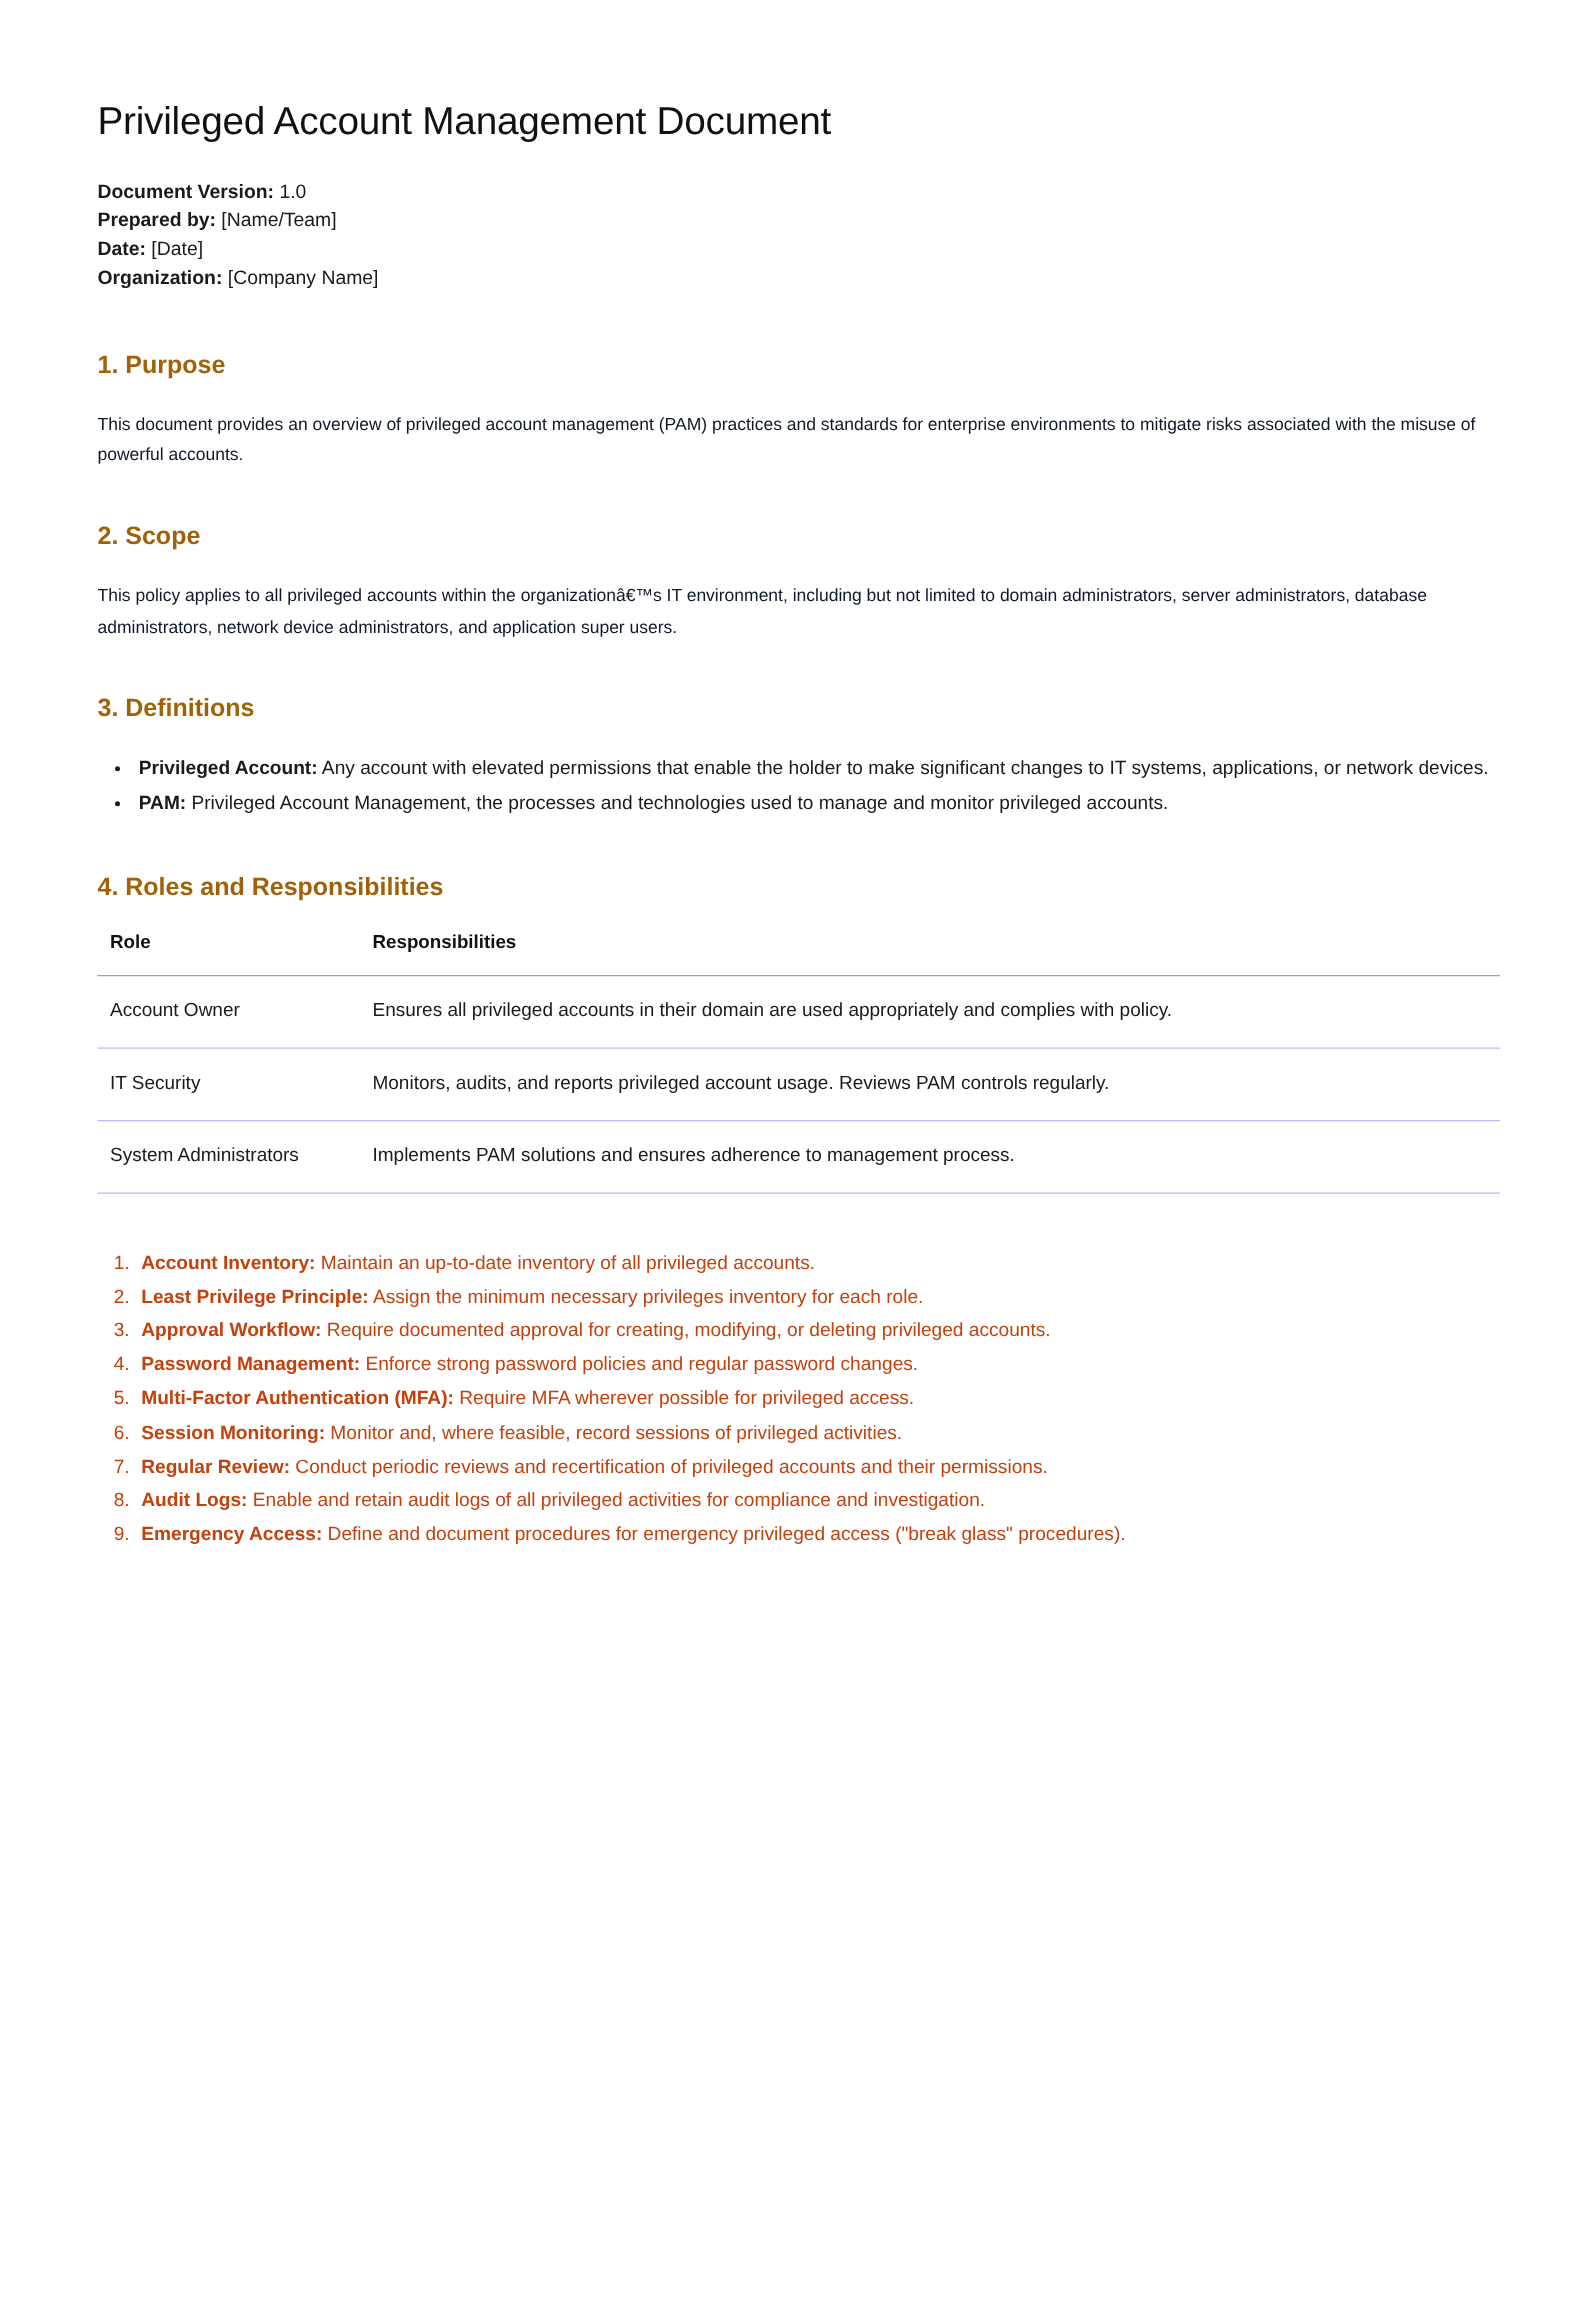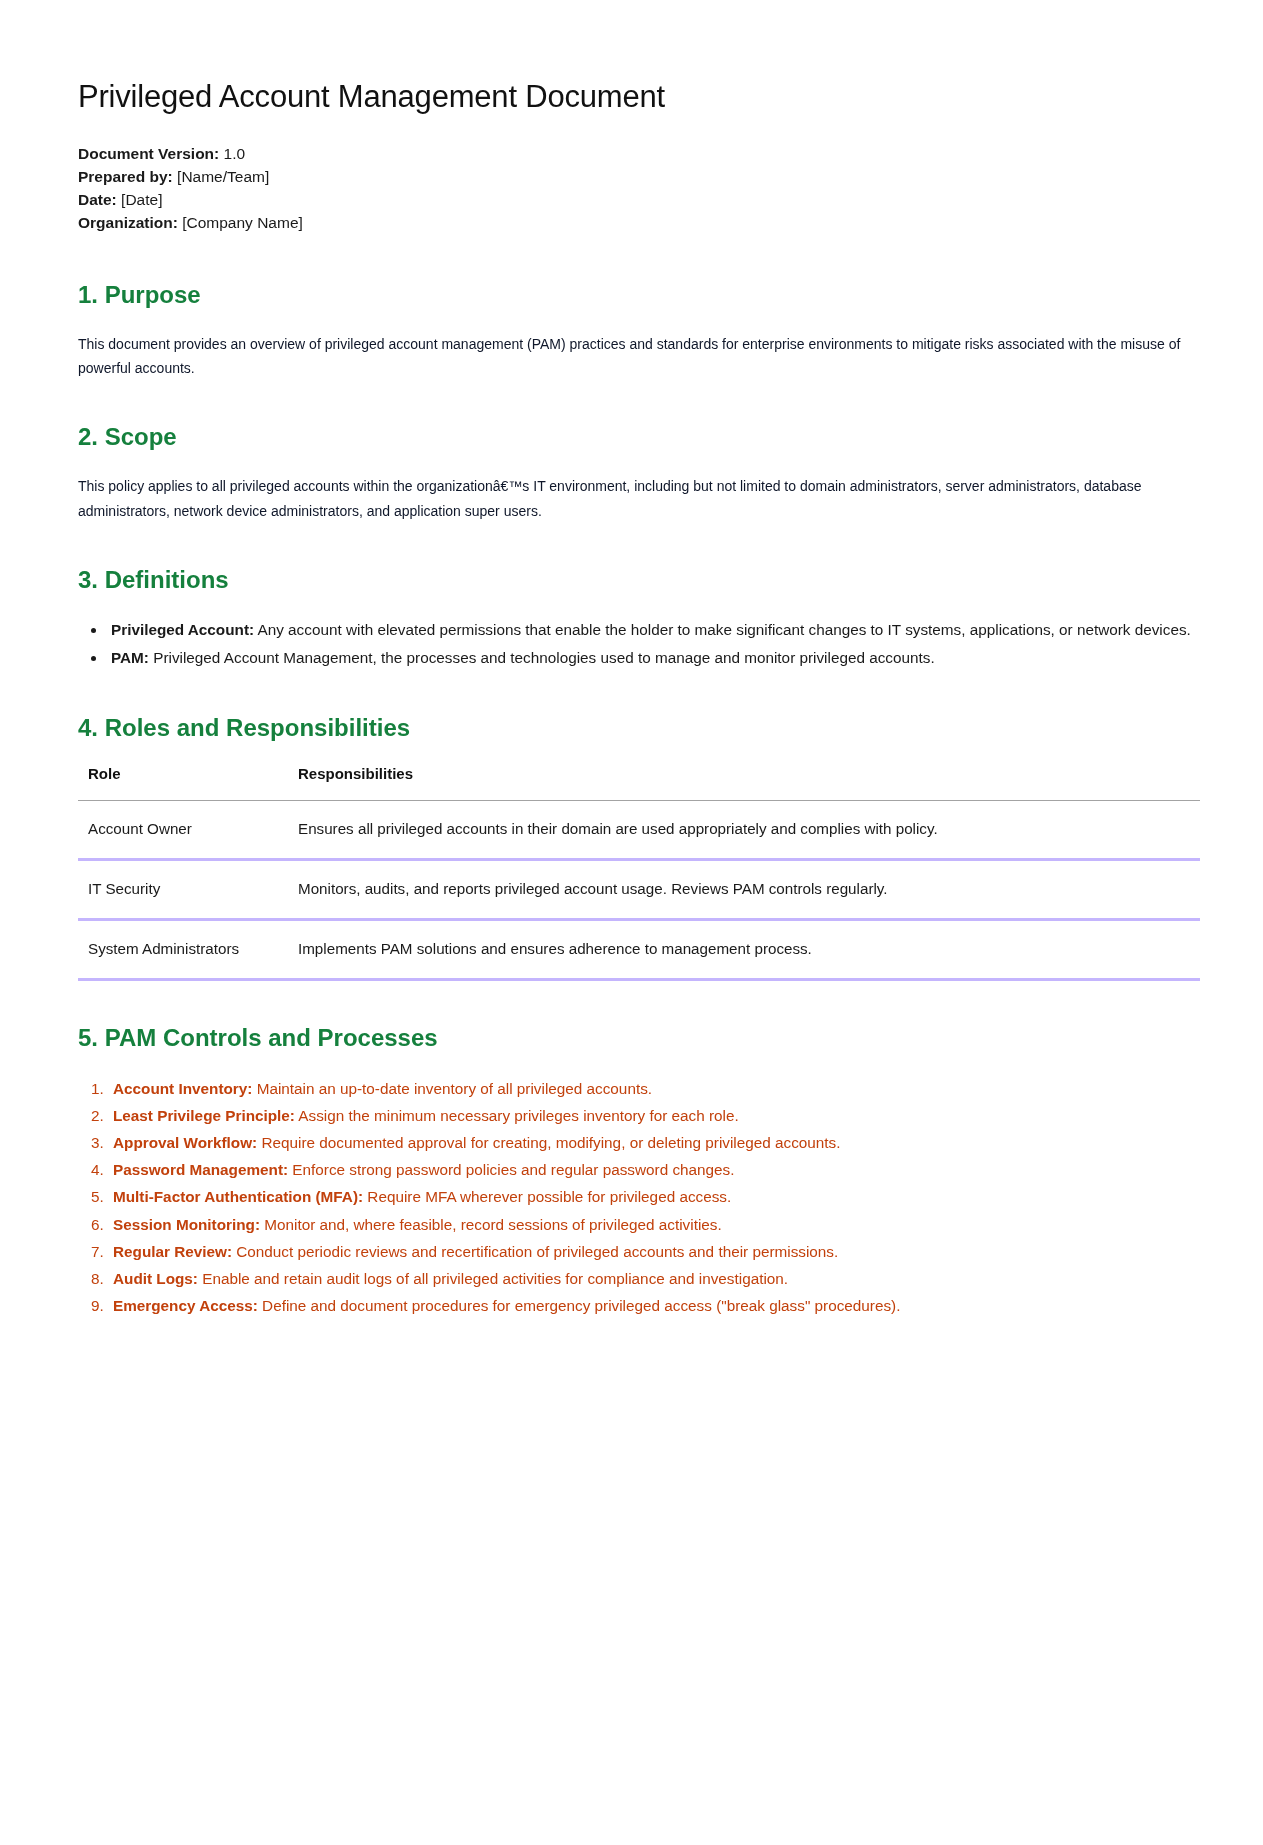--- a/index.html
+++ b/index.html
@@ -39,25 +39,25 @@
     margin: 0;
     color: #1a1a1a;
   }
   .meta-line .lbl {
     font-weight: bold;
   }
   .meta-line .val {
     font-weight: normal;
   }
   h2.section-heading {
-    font-size: 24px;
+    font-size: 20px;
     font-weight: bold;
     margin: 0 0 22px 0;
     line-height: 1.25;
-    color: #15803d;
+    color: #a16207;
   }
   .section {
     margin: 0 0 42px 0;
   }
   p.body-text {
     font-size: 14px;
     line-height: 1.72;
     margin: 0;
     color: #0f172a;
     max-width: 1122px;
@@ -101,21 +101,21 @@
     text-align: left;
     padding: 0 10px 18px 10px;
     border-bottom: 1px solid #a3a3a3;
     color: #111111;
     vertical-align: bottom;
   }
   table.roles-table td {
     font-size: 15.2px;
     text-align: left;
     padding: 17px 10px 17px 10px;
-    border-bottom: 3px solid #c4b5fd;
+    border-bottom: 1px solid #c4b5fd;
     color: #1a1a1a;
     vertical-align: top;
     line-height: 1.5;
   }
   table.roles-table th:first-child,
   table.roles-table td:first-child {
     width: 190px;
     padding-left: 10px;
   }
   .spacer-tail {
@@ -190,21 +190,20 @@
         </tr>
         <tr>
           <td>System Administrators</td>
           <td>Implements PAM solutions and ensures adherence to management process.</td>
         </tr>
       </tbody>
     </table>
   </div>
 
   <div class="section">
-    <h2 class="section-heading">5. PAM Controls and Processes</h2>
     <ol class="controls-list">
       <li>
         <span class="term">Account Inventory:</span><span> Maintain an up-to-date inventory of all privileged accounts.</span>
       </li>
       <li>
         <span class="term">Least Privilege Principle:</span><span> Assign the minimum necessary privileges inventory for each role.</span>
       </li>
       <li>
         <span class="term">Approval Workflow:</span><span> Require documented approval for creating, modifying, or deleting privileged accounts.</span>
       </li>

